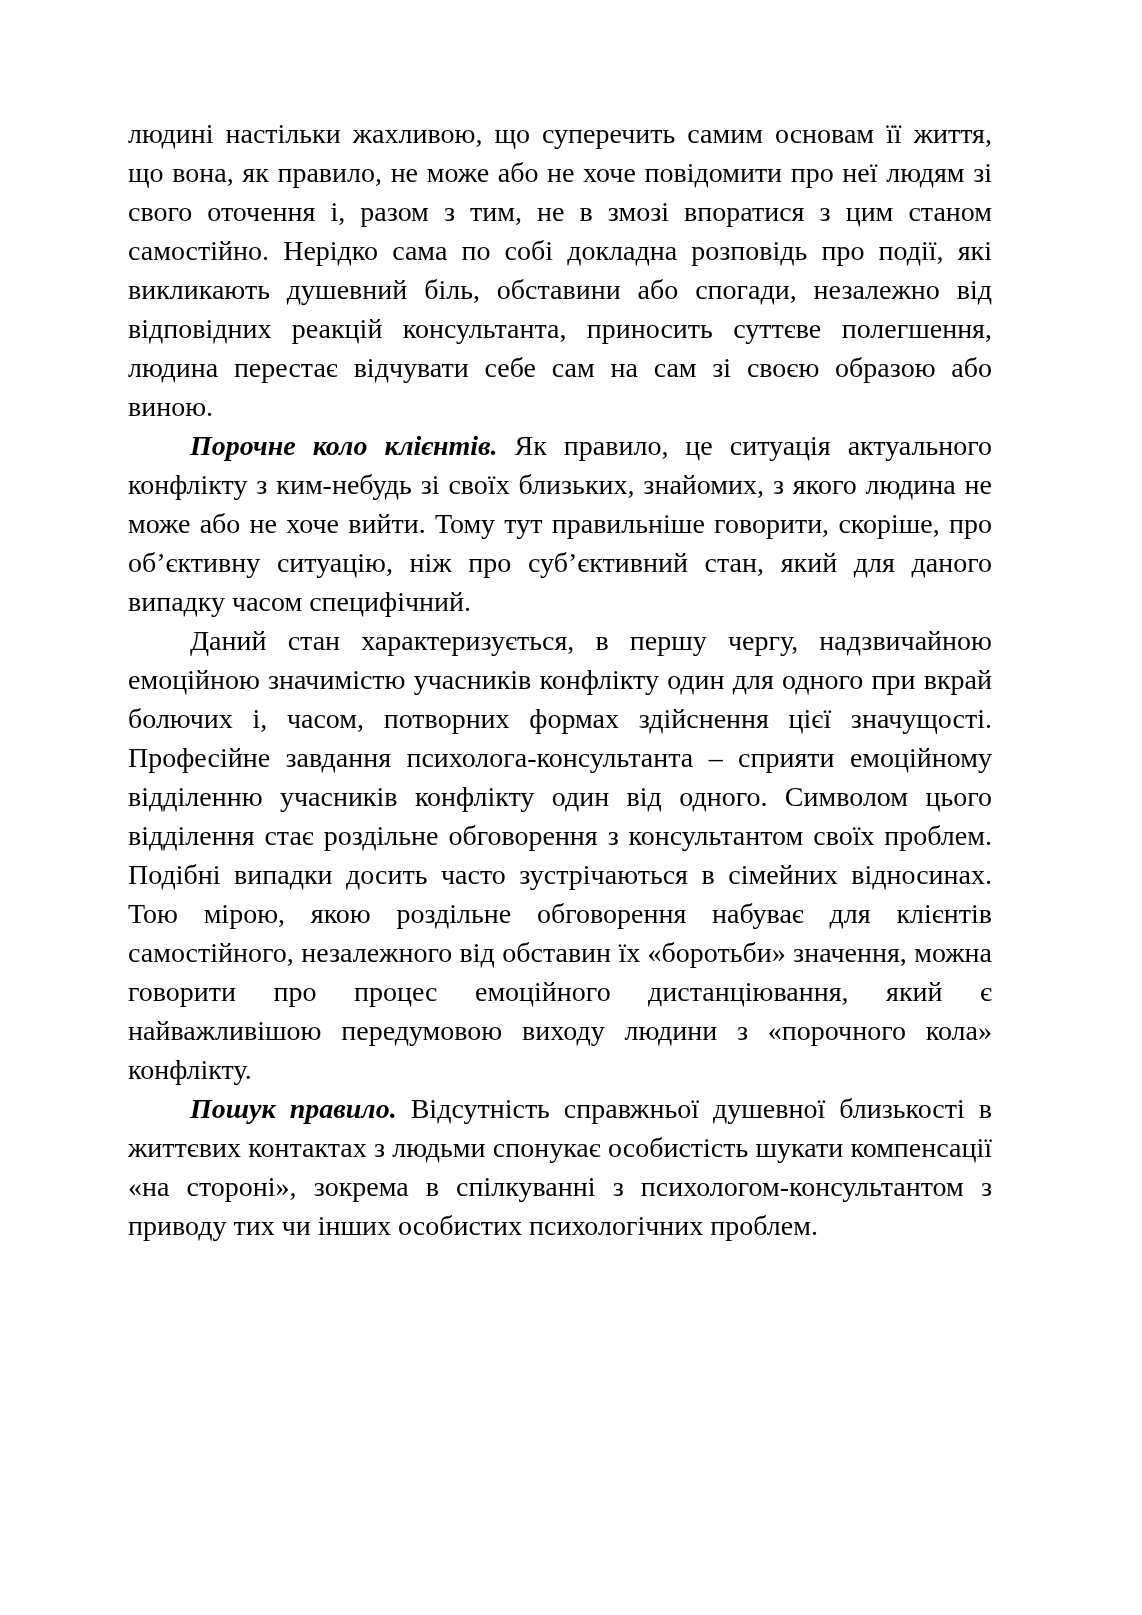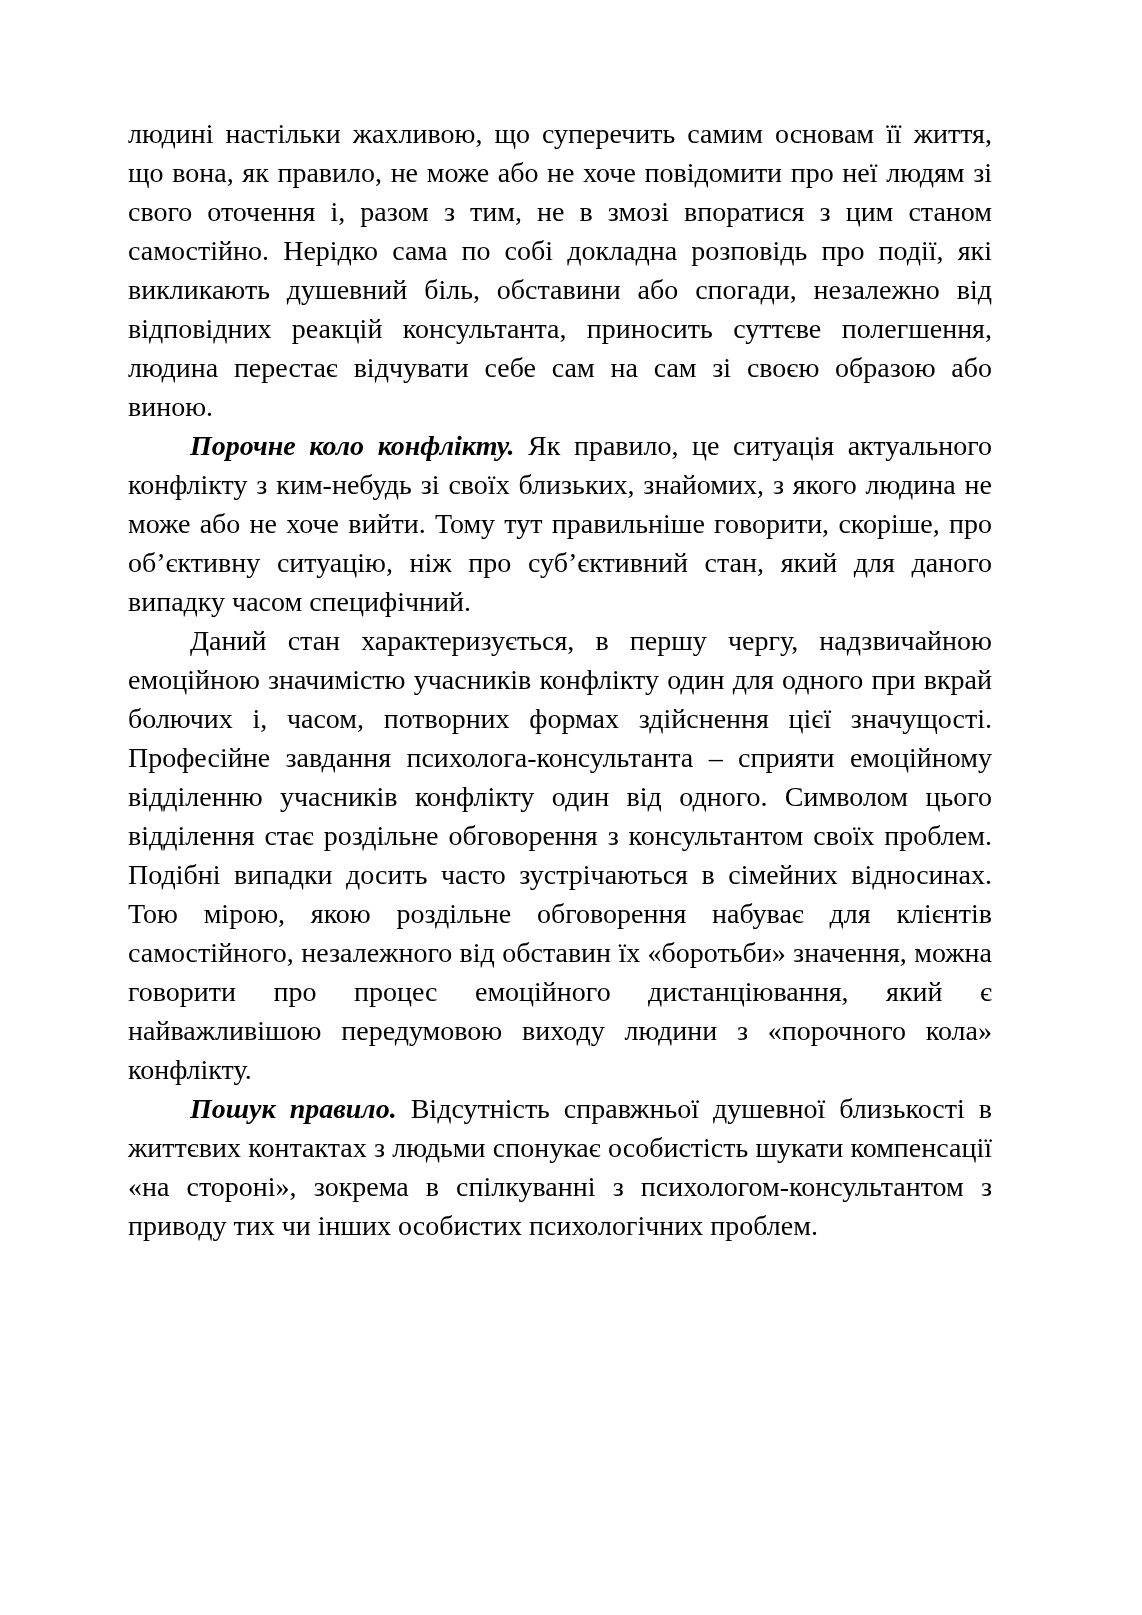--- a/index.html
+++ b/index.html
@@ -36,21 +36,21 @@
   }
 </style>
 </head>
 <body>
 
 <div class="sheet">
   <div class="text-block">
 
     <p class="para no-indent"><span>людині настільки жахливою, що суперечить самим основам її життя, що вона, як правило, не може або не хоче повідомити про неї людям зі свого оточення і, разом з тим, не в змозі впоратися з цим станом самостійно. Нерідко сама по собі докладна розповідь про події, які викликають душевний біль, обставини або спогади, незалежно від відповідних реакцій консультанта, приносить суттєве полегшення, людина перестає відчувати себе сам на сам зі своєю образою або виною.</span></p>
 
-    <p class="para"><span class="lead">Порочне коло конфлікту.</span><span> Як правило, це ситуація актуального конфлікту з ким-небудь зі своїх близьких, знайомих, з якого людина не може або не хоче вийти. Тому тут правильніше говорити, скоріше, про об’єктивну ситуацію, ніж про суб’єктивний стан, який для даного випадку часом специфічний.</span></p>
+    <p class="para"><span class="lead">Порочне коло клієнтів.</span><span> Як правило, це ситуація актуального конфлікту з ким-небудь зі своїх близьких, знайомих, з якого людина не може або не хоче вийти. Тому тут правильніше говорити, скоріше, про об’єктивну ситуацію, ніж про суб’єктивний стан, який для даного випадку часом специфічний.</span></p>
 
     <p class="para"><span>Даний стан характеризується, в першу чергу, надзвичайною емоційною значимістю учасників конфлікту один для одного при вкрай болючих і, часом, потворних формах здійснення цієї значущості. Професійне завдання психолога-консультанта – сприяти емоційному відділенню учасників конфлікту один від одного. Символом цього відділення стає роздільне обговорення з консультантом своїх проблем. Подібні випадки досить часто зустрічаються в сімейних відносинах. Тою мірою, якою роздільне обговорення набуває для клієнтів самостійного, незалежного від обставин їх «боротьби» значення, можна говорити про процес емоційного дистанціювання, який є найважливішою передумовою виходу людини з «порочного кола» конфлікту.</span></p>
 
     <p class="para"><span class="lead">Пошук правило.</span><span> Відсутність справжньої душевної близькості в життєвих контактах з людьми спонукає особистість шукати компенсації «на стороні», зокрема в спілкуванні з психологом-консультантом з приводу тих чи інших особистих психологічних проблем.</span></p>
 
 
   </div>
 
   <div class="page-number">10</div>
 </div>

